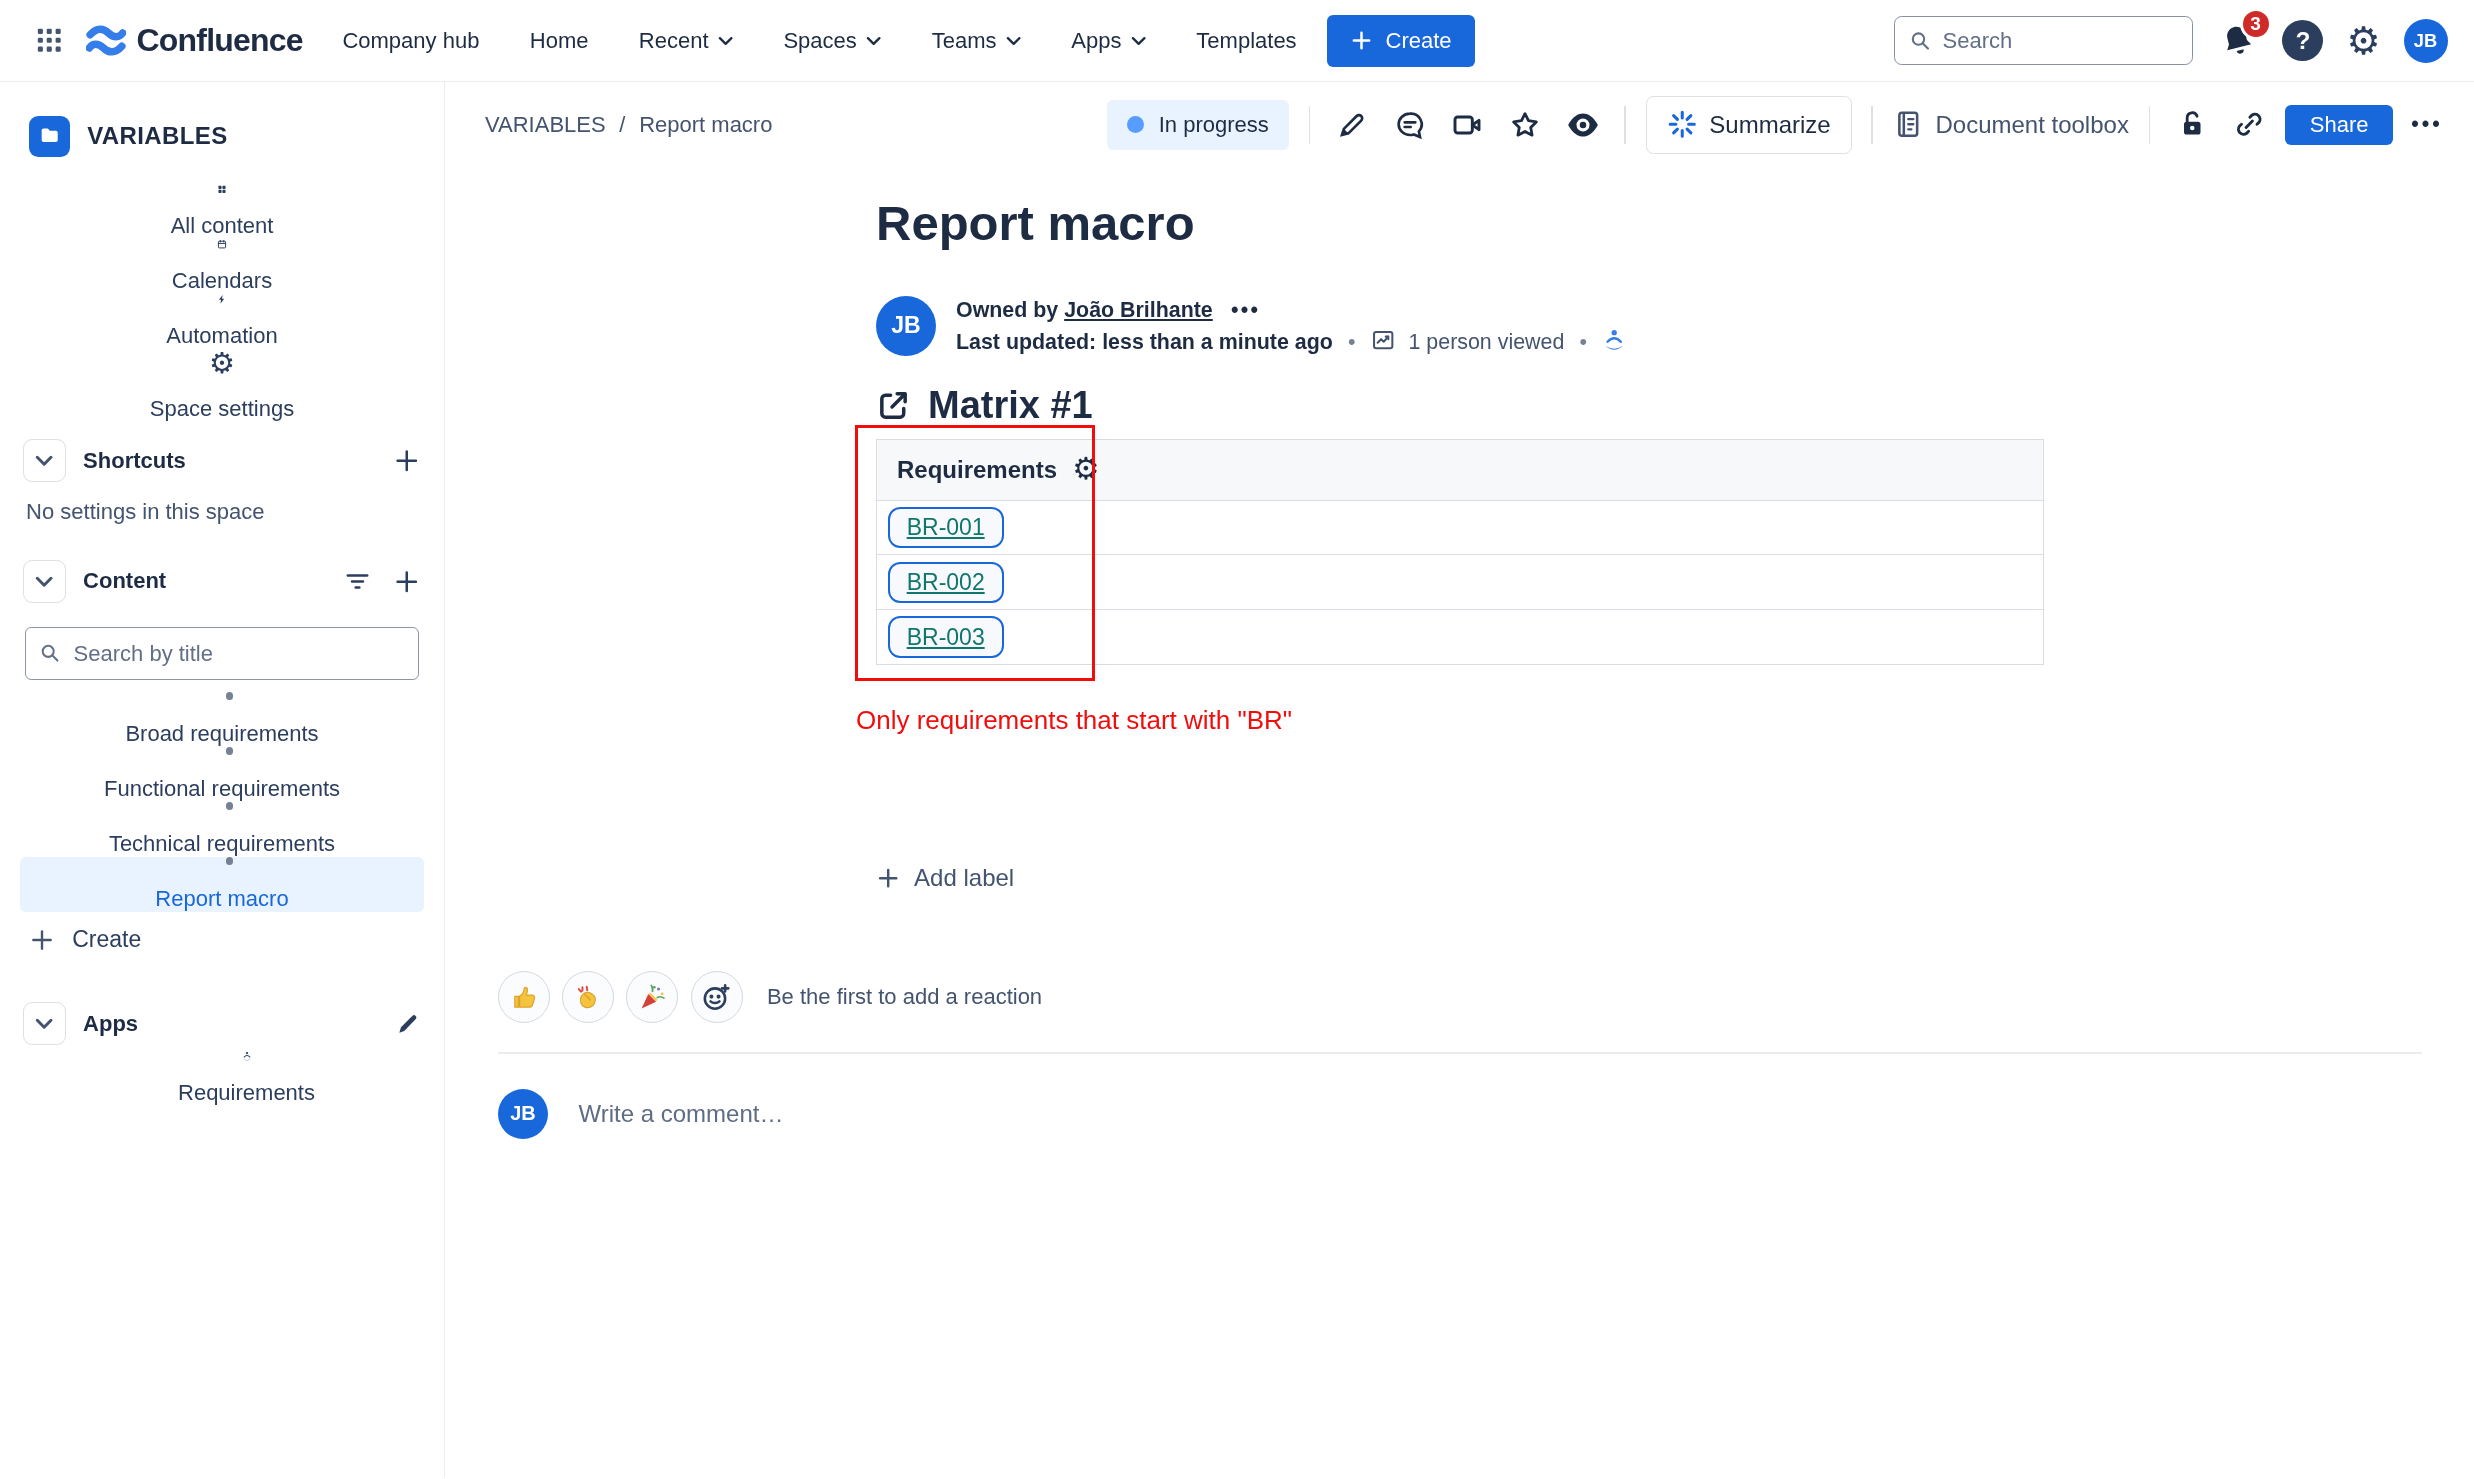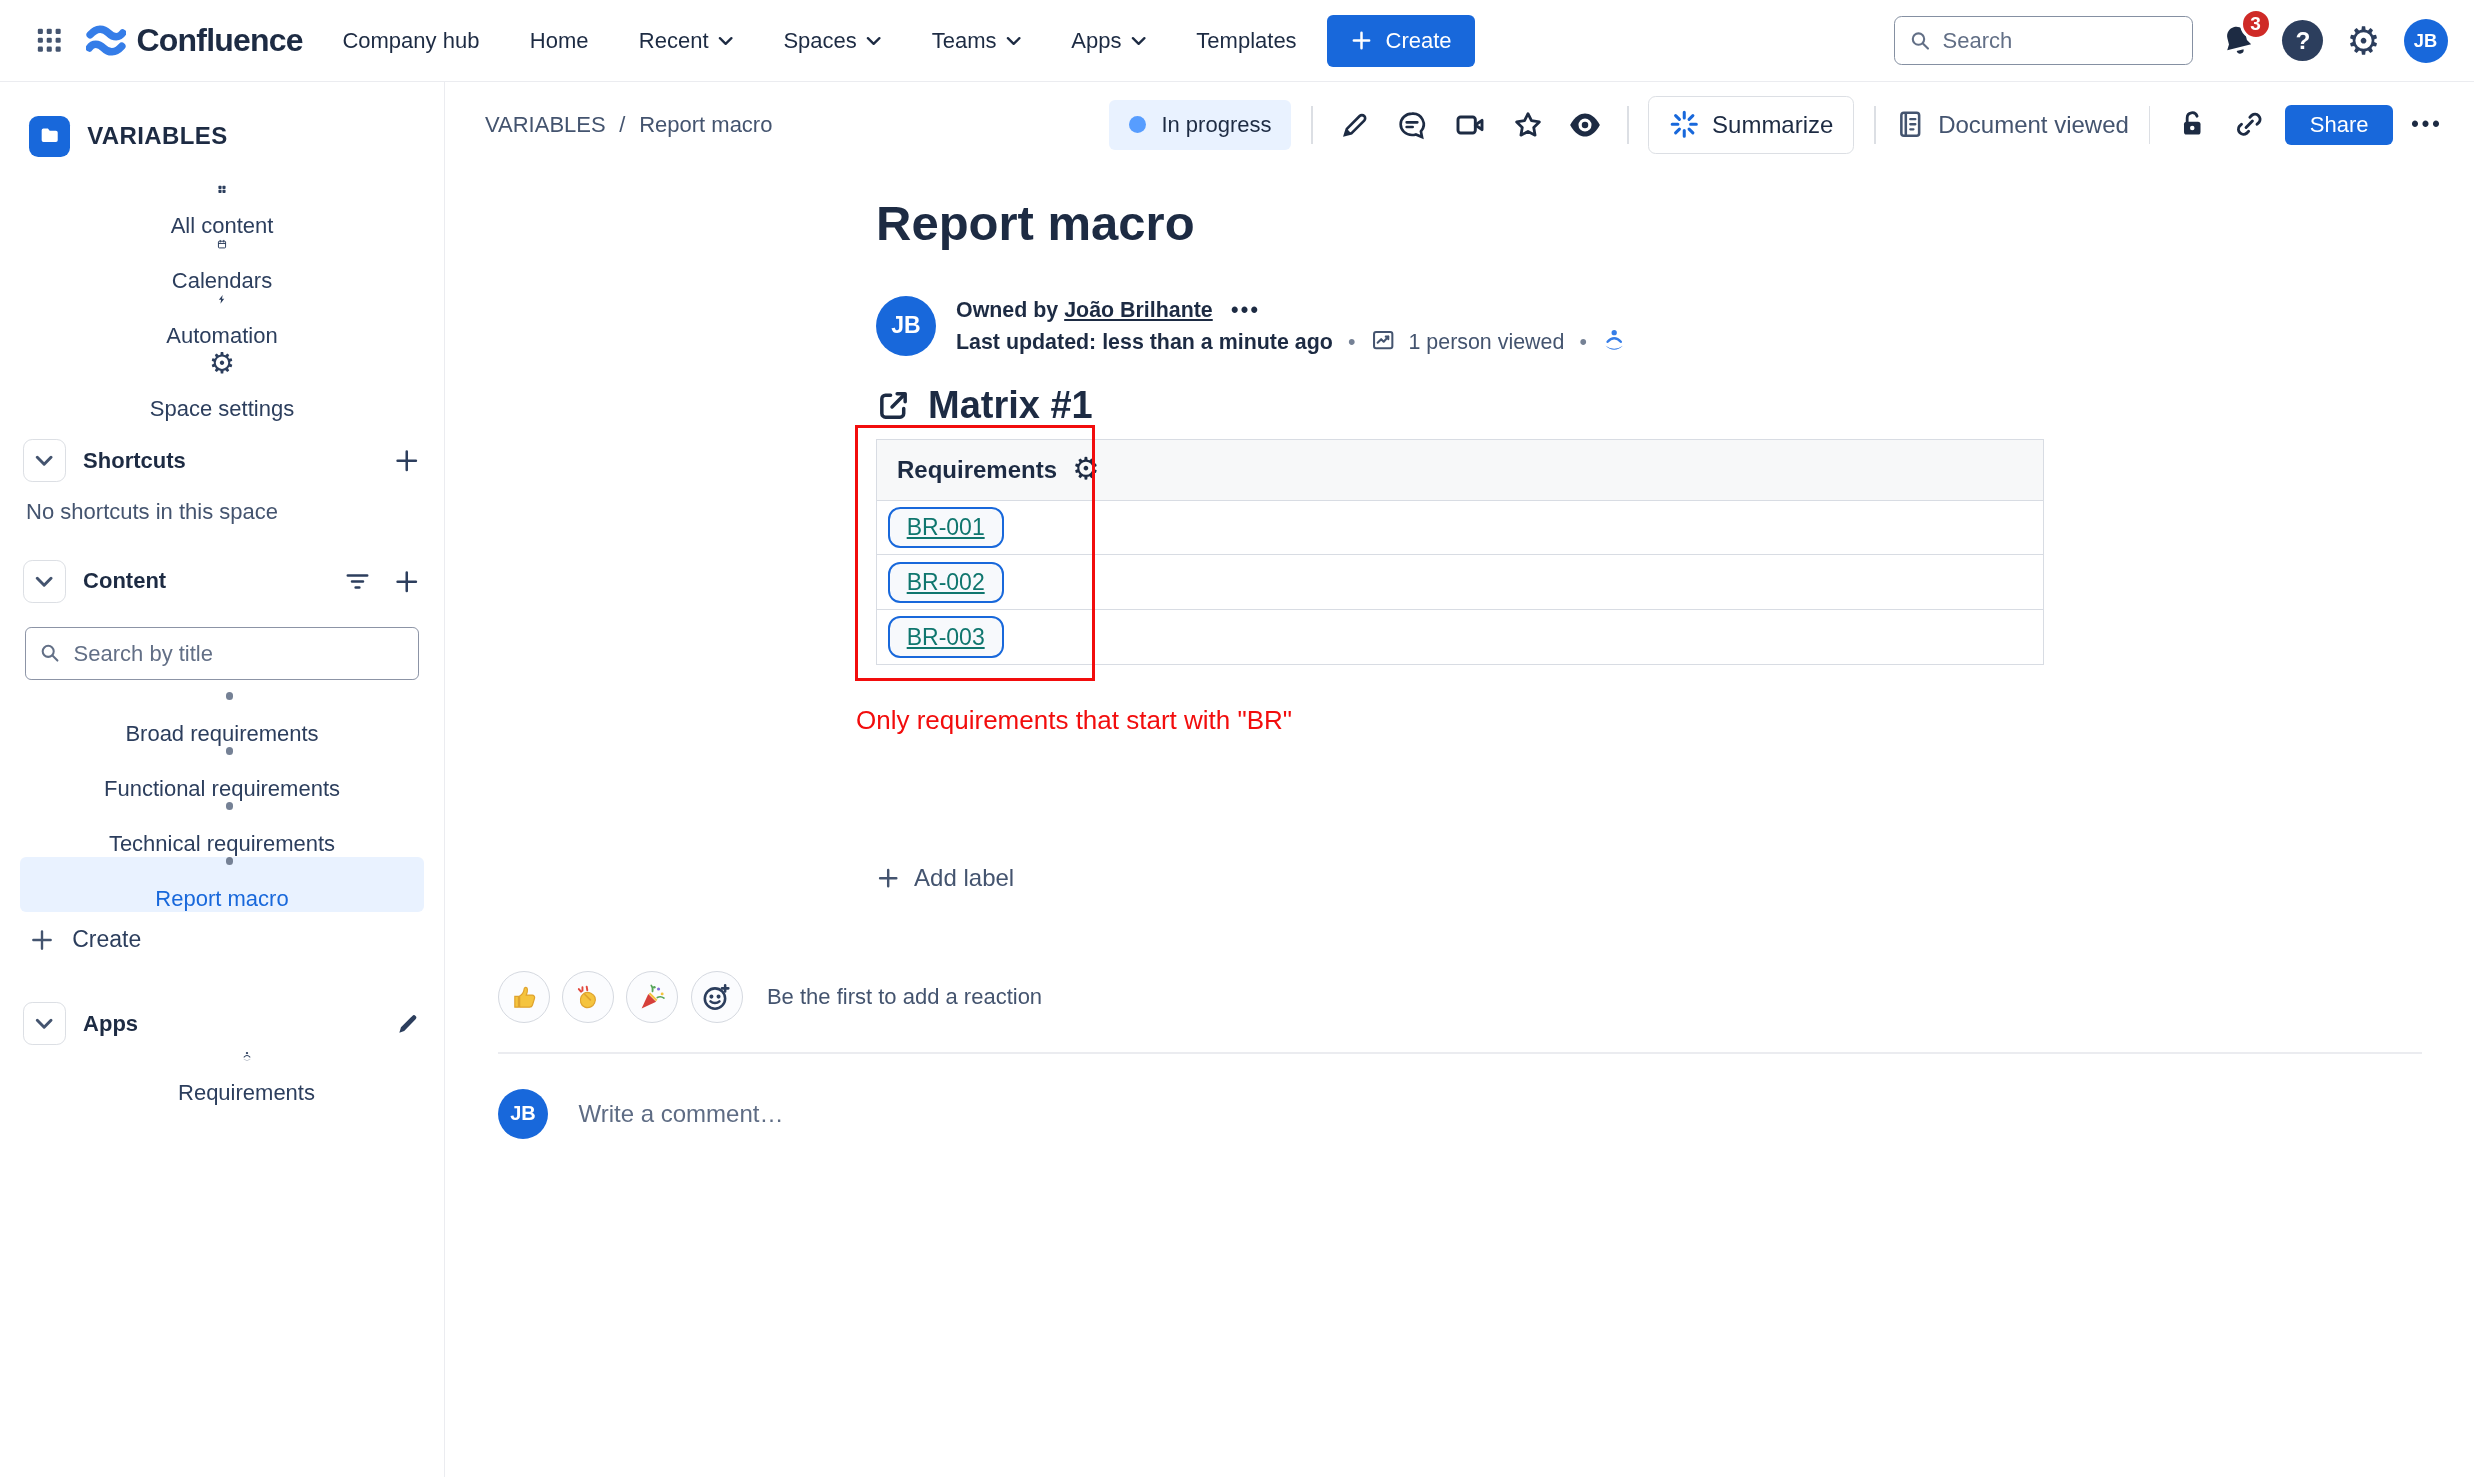--- a/index.html
+++ b/index.html
@@ -269,21 +269,21 @@
               <path d="M2 2l6 6 6-6" fill="none" stroke="currentColor" stroke-width="2.6" stroke-linecap="round" stroke-linejoin="round"></path>
             </svg>
         </div>
         <span class="section-title">Shortcuts</span>
         <div class="section-actions">
           <svg width="27.5" height="27.5" viewBox="0 0 24 24">
               <path d="M12 4v16M4 12h16" stroke="currentColor" stroke-width="2.2" stroke-linecap="round"></path>
             </svg>
         </div>
       </div>
-      <div class="empty-text">No shortcuts in this space</div>
+      <div class="empty-text">No settings in this space</div>
     </div>
 
     <div class="section">
       <div class="section-head">
         <div class="chev-box cc">
           <svg width="18.3" height="11.5" viewBox="0 0 16 10">
               <path d="M2 2l6 6 6-6" fill="none" stroke="currentColor" stroke-width="2.6" stroke-linecap="round" stroke-linejoin="round"></path>
             </svg>
         </div>
         <span class="section-title">Content</span>
@@ -404,21 +404,21 @@
           </svg>
           <span>Summarize</span>
         </button>
         <div class="vdiv"></div>
         <div class="doc-toolbox">
           <svg width="30.5" height="30.5" viewBox="0 0 24 24">
               <rect x="5" y="3" width="14" height="18" rx="2" fill="none" stroke="currentColor" stroke-width="2"></rect>
               <path d="M8.5 3v18" stroke="currentColor" stroke-width="2"></path>
               <path d="M12 8h4M12 12h4M12 16h2.5" stroke="currentColor" stroke-width="1.8" stroke-linecap="round"></path>
             </svg>
-          <span>Document viewed</span>
+          <span>Document toolbox</span>
         </div>
         <div class="vdiv"></div>
         <div class="icon-btn cc">
           <svg width="30.5" height="30.5" viewBox="0 0 24 24">
               <path d="M8 10V7a4 4 0 017.8-1.3" fill="none" stroke="currentColor" stroke-width="2.2" stroke-linecap="round"></path>
               <rect x="5.5" y="10" width="13" height="10" rx="2" fill="#1D2B43"></rect>
               <circle cx="12" cy="15" r="1.8" fill="#fff"></circle>
             </svg>
         </div>
         <div class="icon-btn cc">

